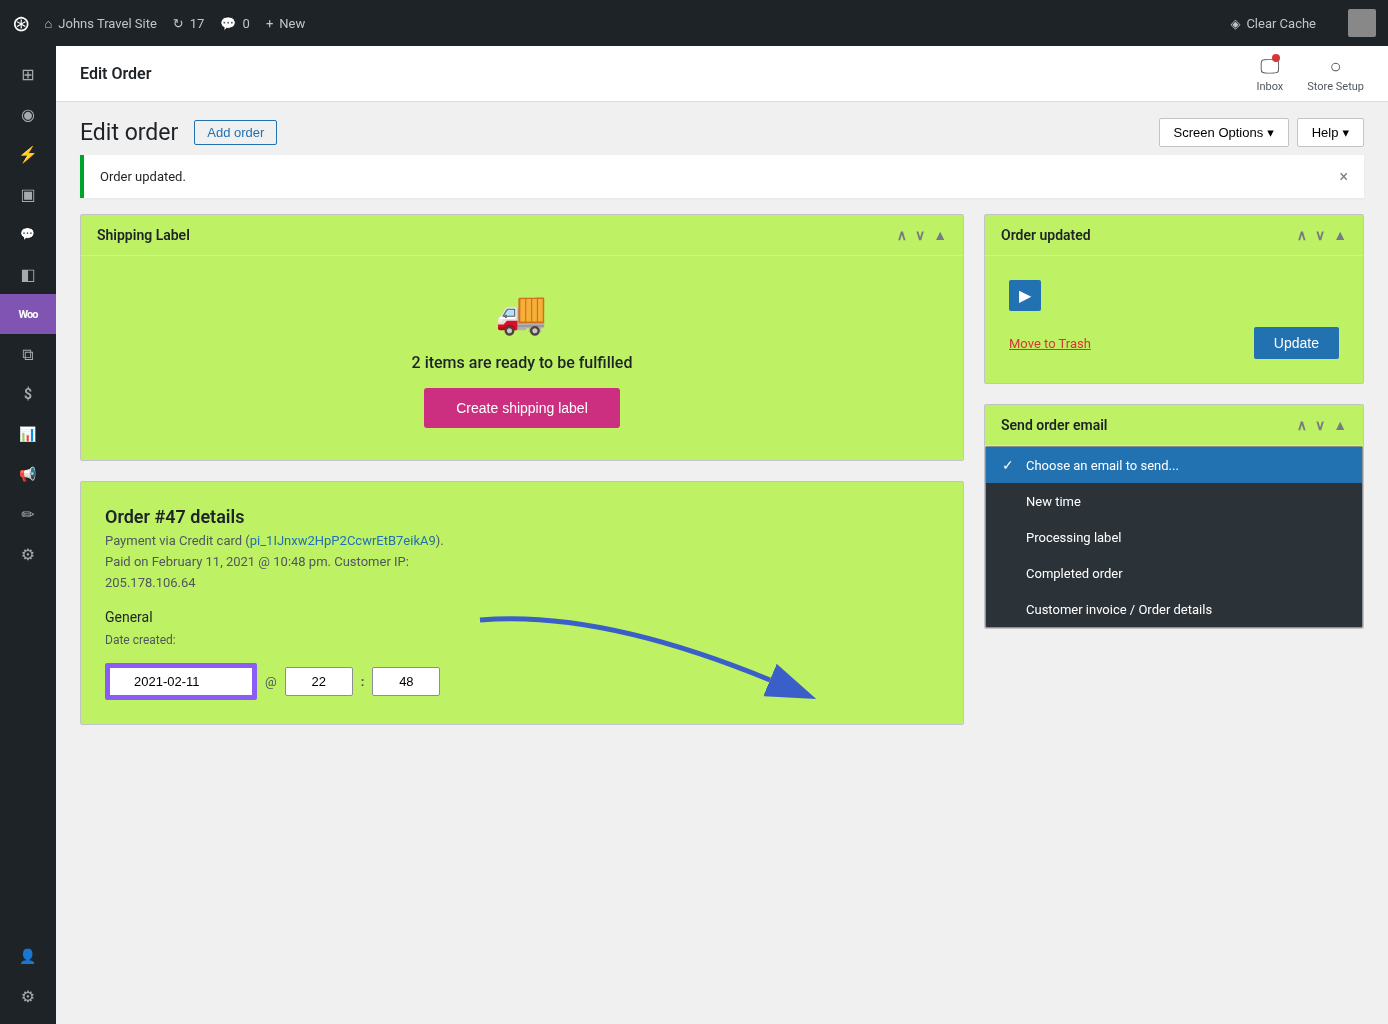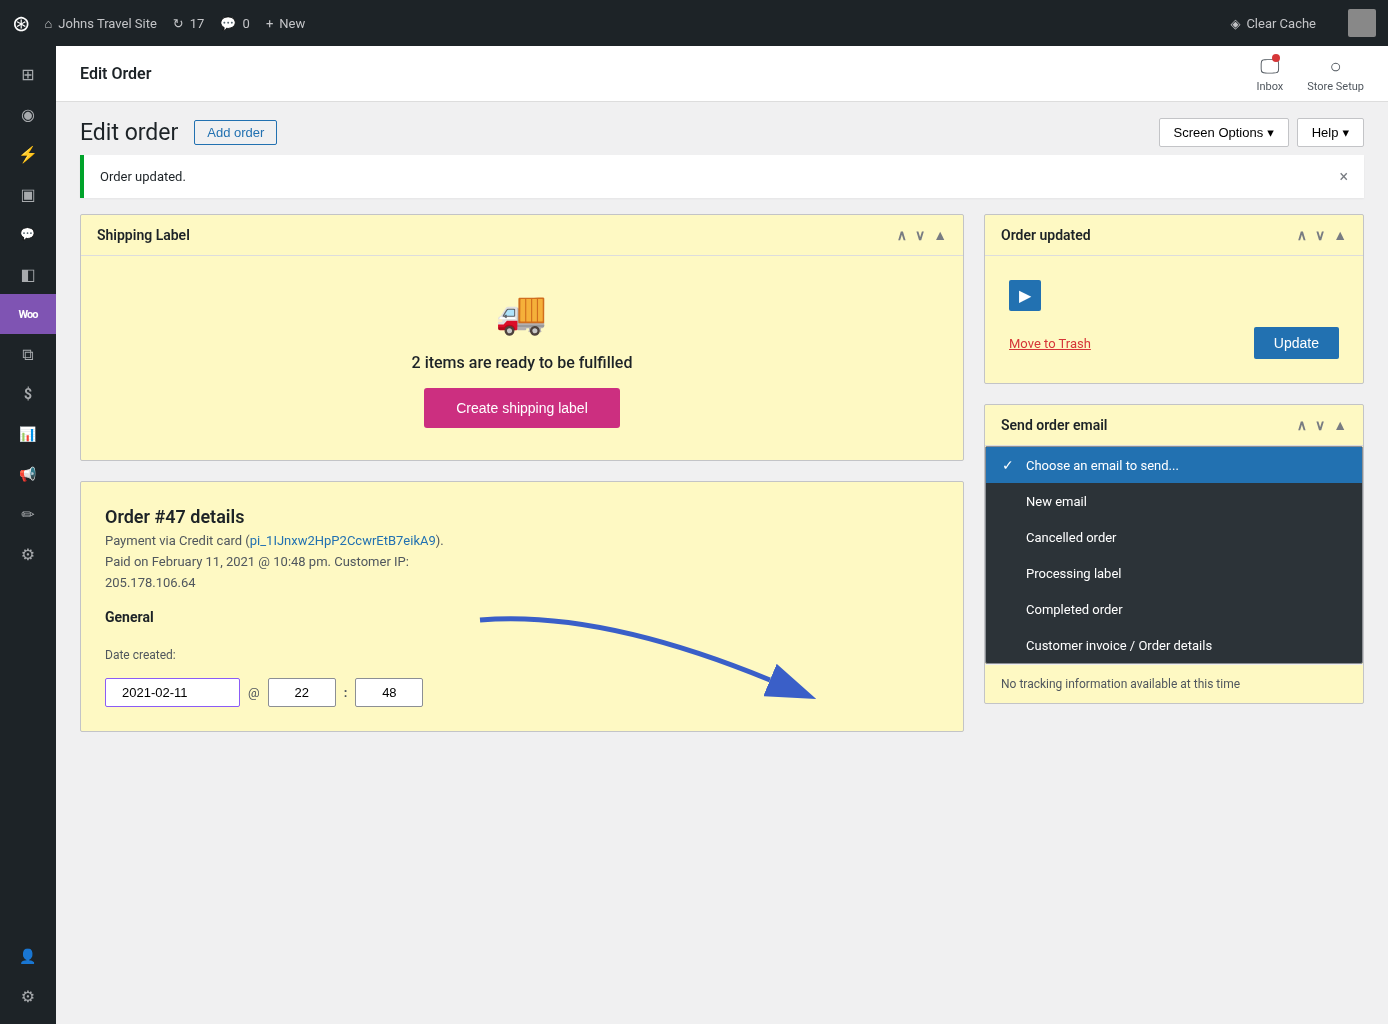--- a/index.html
+++ b/index.html
@@ -106,21 +106,21 @@
     
     .main-layout {
       padding: 0 24px;
       display: grid;
       grid-template-columns: 1fr 380px;
       gap: 20px;
     }
 
     
     .panel {
-      background: #fef9c3;
+      background: #bef264;
       border: 1px solid #c3c4c7;
       border-radius: 2px;
       margin-bottom: 20px;
     }
     .panel-header {
       padding: 12px 16px;
       border-bottom: 1px solid #ddd;
       display: flex;
       align-items: center;
       justify-content: space-between;
@@ -147,26 +147,26 @@
       padding: 12px 32px;
       font-size: 14px;
       cursor: pointer;
       border-radius: 3px;
     }
 
     
     .order-details-title { font-size: 18px; font-weight: 600; margin-bottom: 4px; }
     .order-details-meta { color: #50575e; font-size: 13px; line-height: 1.6; }
     .order-details-meta a { color: #2271b1; text-decoration: none; }
-    .section-title { font-weight: 700; margin-top: 16px; margin-bottom: 23px; font-size: 14px; }
+    .section-title { font-weight: 400; margin-top: 16px; margin-bottom: 8px; font-size: 14px; }
     .field-label { color: #50575e; font-size: 12px; margin-bottom: 16px; }
     .date-row { display: flex; align-items: center; gap: 8px; }
     .date-input {
-      border: 1px solid #8b5cf6; padding: 6px 16px; font-size: 13px;
-      width: 135px; border-radius: 2px;
+      border: 5px solid #8b5cf6; padding: 6px 24px; font-size: 13px;
+      width: 152px; border-radius: 2px;
     }
     .time-input {
       border: 1px solid #8c8f94; padding: 6px 8px; font-size: 13px;
       width: 68px; text-align: center; border-radius: 2px;
     }
     .at-sep { color: #50575e; }
     .colon-sep { color: #50575e; font-weight: bold; }
 
     
     
@@ -409,40 +409,35 @@
           </div>
         </div>
         <div>
           <div class="email-dropdown-list">
             <div class="email-option selected">
               <span class="check">✓</span>
               <span>Choose an email to send...</span>
             </div>
             <div class="email-option">
               <span class="check">&nbsp;</span>
-              <span>New email</span>
-            </div>
-            <div class="email-option">
-              <span class="check">&nbsp;</span>
-              <span>Cancelled order</span>
+              <span>New time</span>
             </div>
             <div class="email-option">
               <span class="check">&nbsp;</span>
               <span>Processing label</span>
             </div>
             <div class="email-option">
               <span class="check">&nbsp;</span>
               <span>Completed order</span>
             </div>
             <div class="email-option">
               <span class="check">&nbsp;</span>
               <span>Customer invoice / Order details</span>
             </div>
           </div>
-          <div class="shipping-info-text">No tracking information available at this time</div>
         </div>
       </div>
 
     </div>
   </div>
 
   <div style="position:fixed;top:600px;left:420px;pointer-events:none;z-index:200;">
     <svg width="420" height="140" viewBox="0 0 420 140">
       <defs>
         <marker id="arrowhead" markerWidth="10" markerHeight="7" refX="0" refY="3.5" orient="auto">

